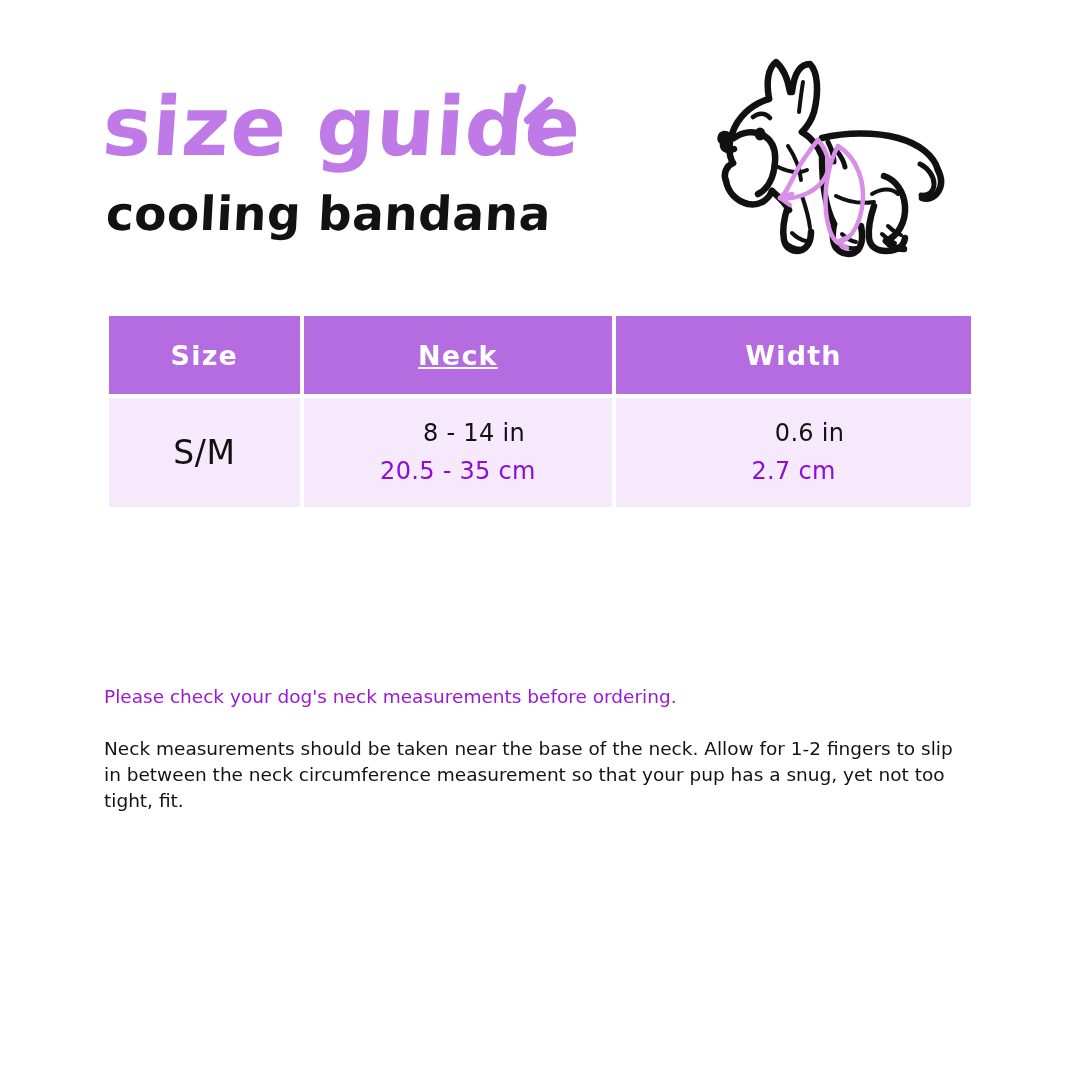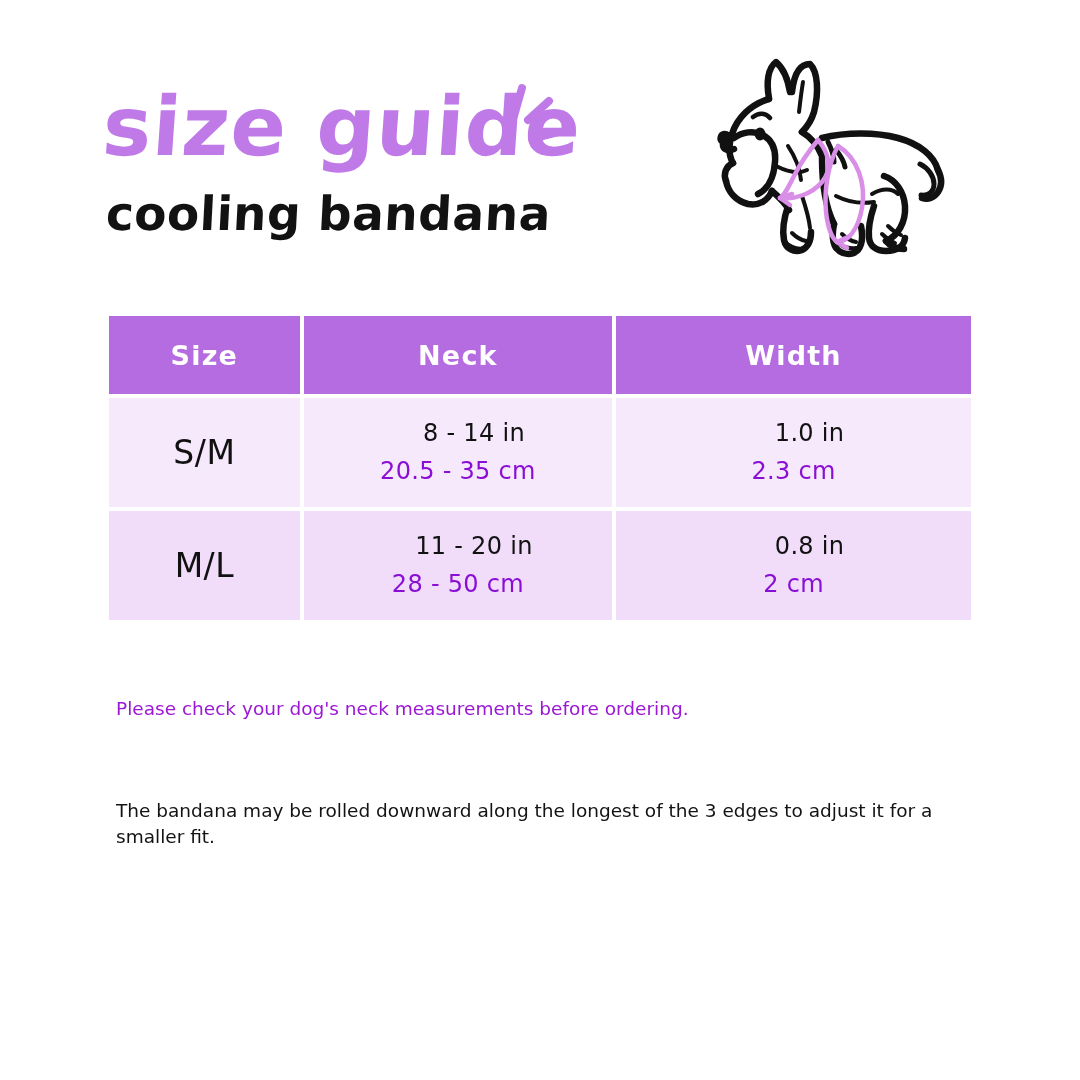--- a/index.html
+++ b/index.html
@@ -76,21 +76,21 @@
     border-spacing: 4px;
   }
   .size-table th,
   .size-table td {
     padding: 0;
     margin: 0;
     text-align: center;
     vertical-align: middle;
   }
   .col-size   { width: 197px; }
-  .col-neck   { width: 320px; }
+  .col-neck   { width: 320px; text-decoration: underline; }
   .col-width  { width: 368px; }
 
   .size-table thead th {
     background: #b56ce0;
     height: 78px;
     color: #ffffff;
     font-family: "DejaVu Sans", sans-serif;
     font-size: 27px;
     font-weight: 700;
     letter-spacing: 1.2px;
@@ -129,21 +129,21 @@
   .notes {
     position: absolute;
     left: 104px;
     top: 684px;
     width: 868px;
     font-family: "DejaVu Sans", sans-serif;
     font-size: 18.5px;
     line-height: 26px;
     color: #131313;
   }
-  .notes p { margin: 12px; }
+  .notes p { margin: 0; }
   .note-accent { color: #9b18d4; }
   .note-gap { height: 26px; }
 </style>
 </head>
 <body>
 
 <div class="header">
 
   <div class="title-block">
     <div class="title">size guide</div>
@@ -241,36 +241,25 @@
     </tr>
   </thead>
   <tbody>
     <tr class="row-1">
       <td class="cell-size">S/M</td>
       <td>
         <div class="val-in">8 - 14 in</div>
         <div class="val-cm">20.5 - 35 cm</div>
       </td>
       <td>
-        <div class="val-in">1.0 in</div>
-        <div class="val-cm">2.3 cm</div>
-      </td>
-    </tr>
-    <tr class="row-2">
-      <td class="cell-size">M/L</td>
-      <td>
-        <div class="val-in">11 - 20 in</div>
-        <div class="val-cm">28 - 50 cm</div>
-      </td>
-      <td>
-        <div class="val-in">0.8 in</div>
-        <div class="val-cm">2 cm</div>
+        <div class="val-in">0.6 in</div>
+        <div class="val-cm">2.7 cm</div>
       </td>
     </tr>
   </tbody>
 </table>
 
 <div class="notes">
   <p class="note-accent">Please check your dog's neck measurements before ordering.</p>
   <div class="note-gap"></div>
+  <p>Neck measurements should be taken near the base of the neck. Allow for 1-2 fingers to slip in between the neck circumference measurement so that your pup has a snug, yet not too tight, fit.</p>
   <div class="note-gap"></div>
-  <p>The bandana may be rolled downward along the longest of the 3 edges to adjust it for a smaller fit.</p>
 </div>
 
 </body></html>

